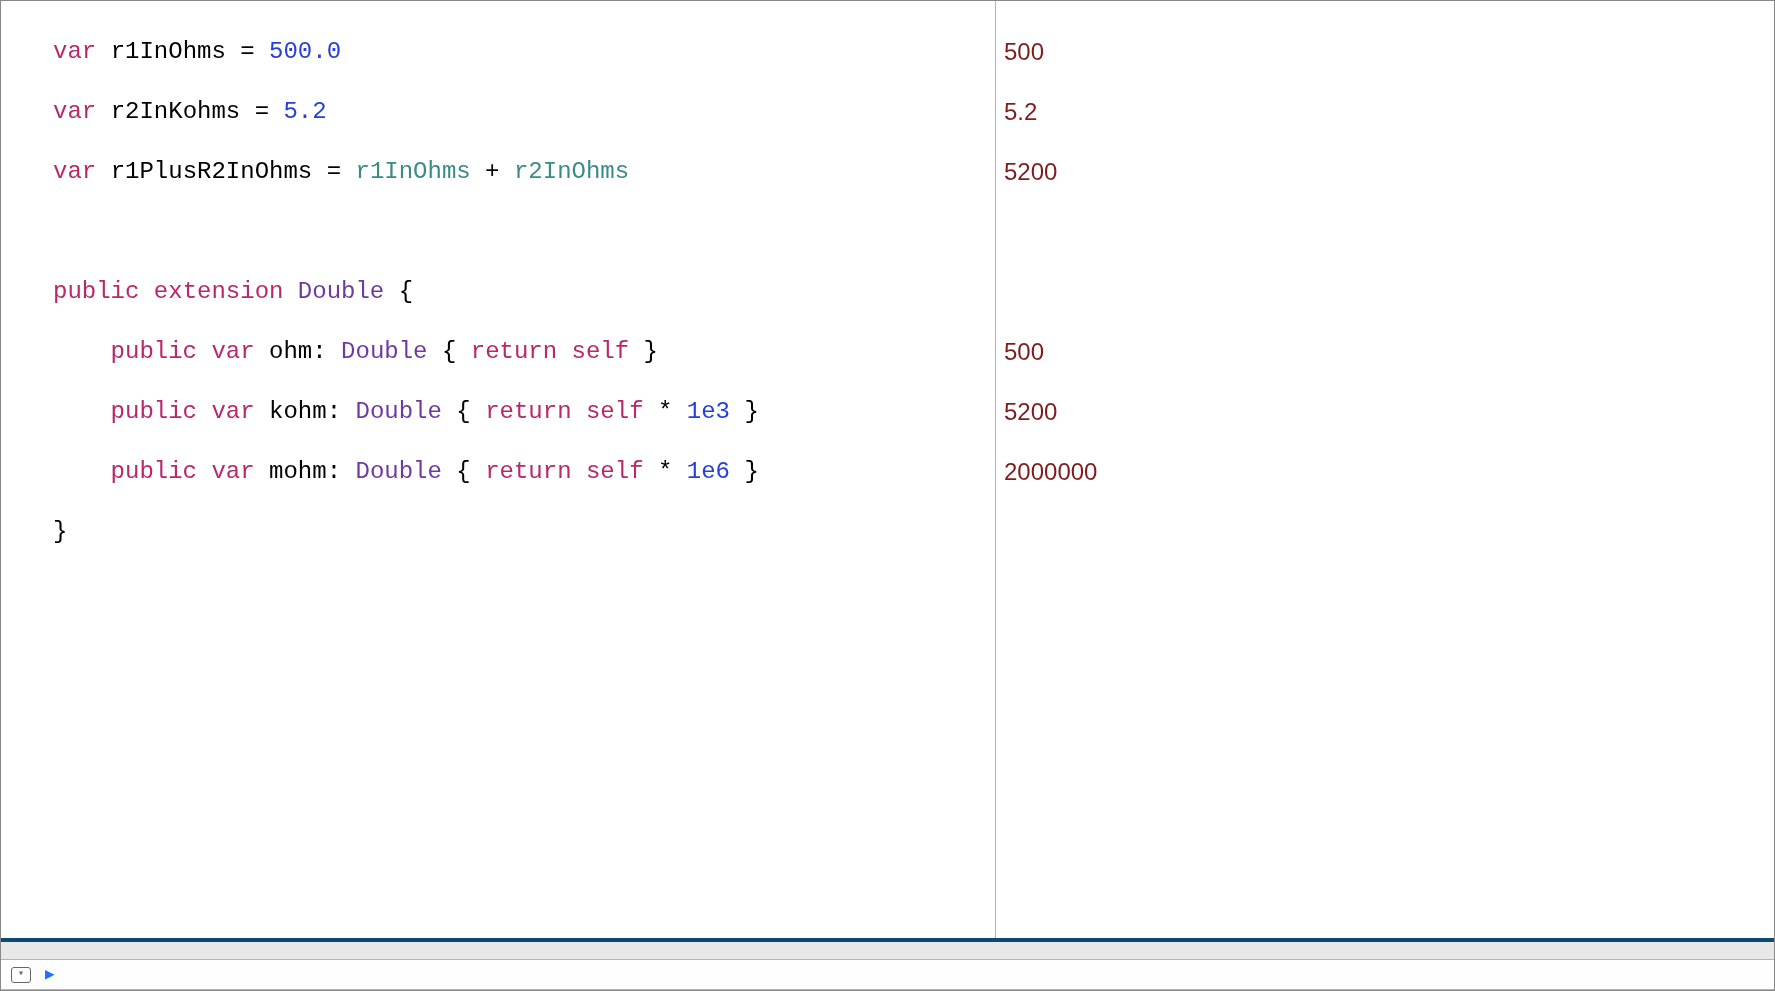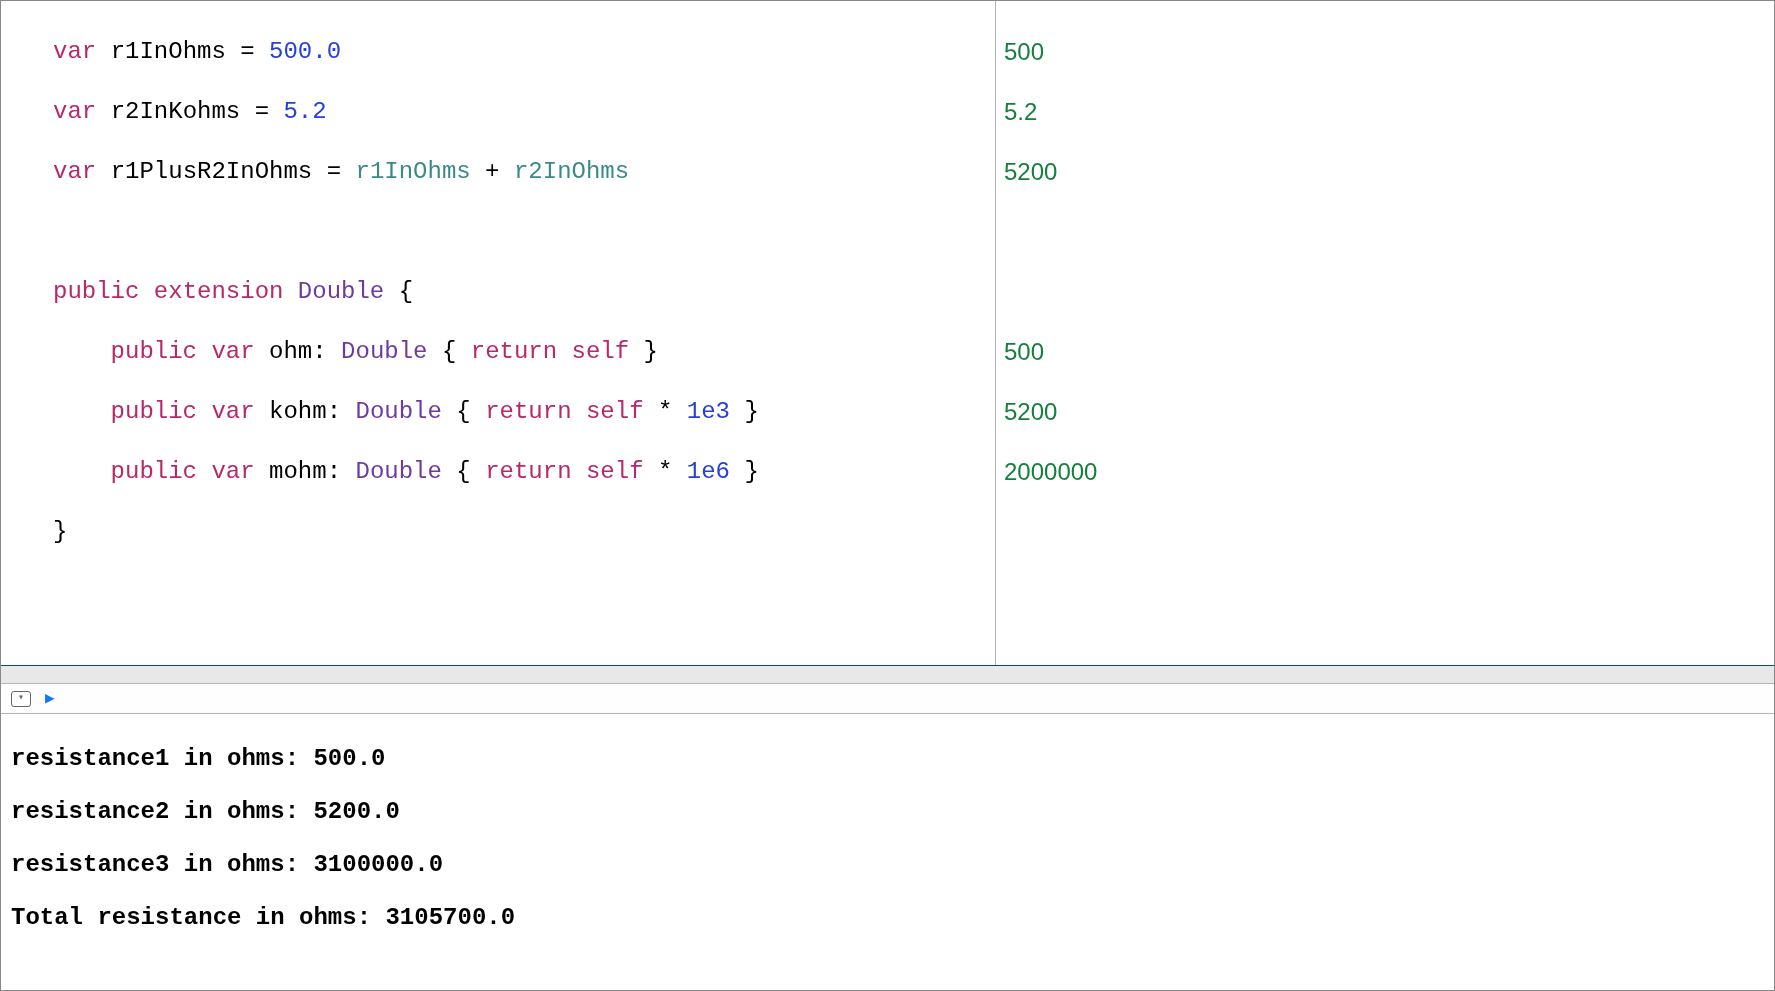--- a/index.html
+++ b/index.html
@@ -15,38 +15,38 @@
     width: 1775px;
     height: 991px;
     display: flex;
     flex-direction: column;
   }
   .editor-area {
     display: flex;
     flex-direction: row;
     flex: 1;
     overflow: hidden;
-    border-bottom: 1px solid #0c4a6e;
+    border-bottom: 4px solid #0c4a6e;
   }
   .code-pane {
     flex: 0 0 994px;
     padding: 6px 0 6px 34px;
     white-space: pre;
     border-left: 18px solid #fff;
     position: relative;
     overflow: hidden;
   }
   .results-pane {
     flex: 1;
     border-left: 1px solid #b5b5b5;
     padding: 6px 6px 14px 8px;
     white-space: pre;
     font-family: "Helvetica Neue", Helvetica, Arial, sans-serif;
     font-size: 24px;
-    color: #15803d;
+    color: #7f1d1d;
     overflow: hidden;
   }
   .scroll-track {
     height: 18px;
     background: #e8e8e8;
     border-bottom: 1px solid #b5b5b5;
   }
   .toolbar {
     height: 30px;
     display: flex;
@@ -140,20 +140,14 @@
 
   <div class="scroll-track"></div>
 
   <div class="toolbar">
     <div class="drop-btn">
         <span>▾</span>
       </div>
     <div class="run-btn"><span>▶</span></div>
   </div>
 
-  <div class="console-pane">
-<div>resistance1 in ohms: 500.0</div>
-<div>resistance2 in ohms: 5200.0</div>
-<div>resistance3 in ohms: 3100000.0</div>
-<div>Total resistance in ohms: 3105700.0</div>
-  </div>
 
 </div>
 
 </body></html>

